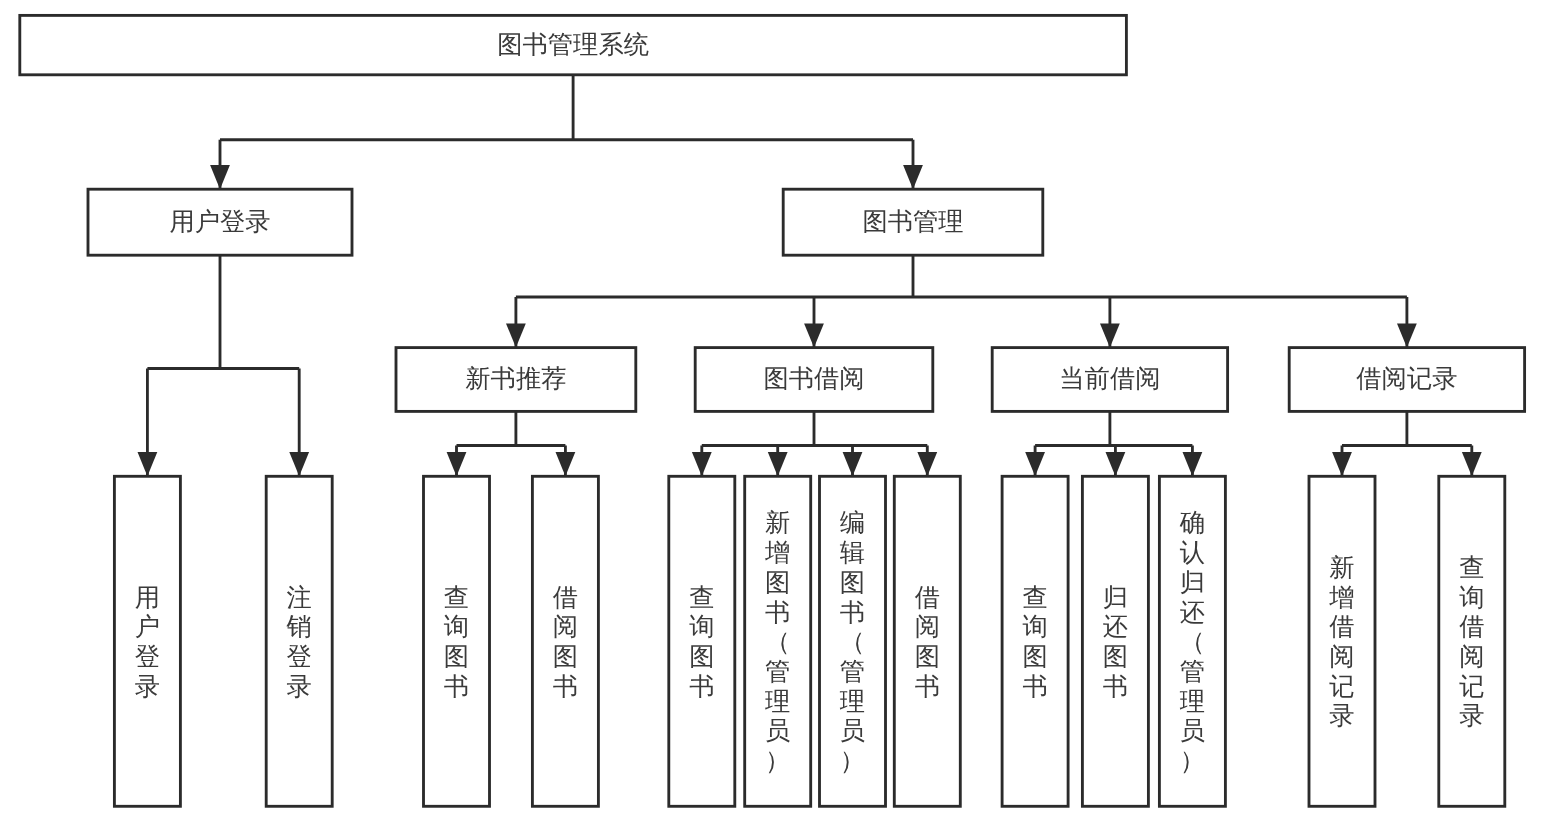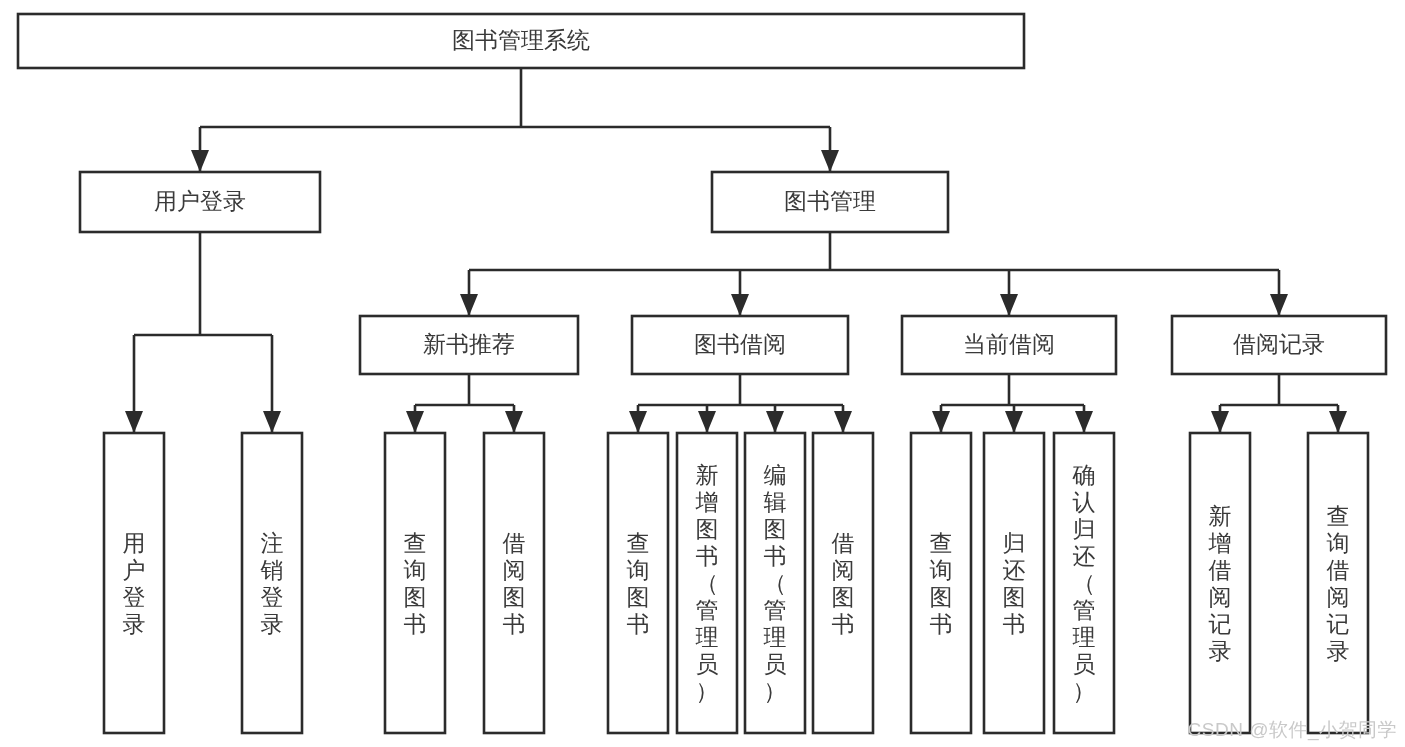--- a/index.html
+++ b/index.html
@@ -217,14 +217,13 @@
         <g>
           <rect x="1190" y="433" width="60" height="300" class="node-rect"></rect>
           <text x="1220" y="523.6" class="node-label-vert"><tspan x="1220" dy="0">新</tspan><tspan x="1220" dy="27">增</tspan><tspan x="1220" dy="27">借</tspan><tspan x="1220" dy="27">阅</tspan><tspan x="1220" dy="27">记</tspan><tspan x="1220" dy="27">录</tspan></text>
         </g>
         <g>
           <rect x="1308" y="433" width="60" height="300" class="node-rect"></rect>
           <text x="1338" y="523.6" class="node-label-vert"><tspan x="1338" dy="0">查</tspan><tspan x="1338" dy="27">询</tspan><tspan x="1338" dy="27">借</tspan><tspan x="1338" dy="27">阅</tspan><tspan x="1338" dy="27">记</tspan><tspan x="1338" dy="27">录</tspan></text>
         </g>
       </g>
   </svg>
-  <div class="watermark">CSDN @软件_小贺同学</div>
 </div>
 
 </body></html>

